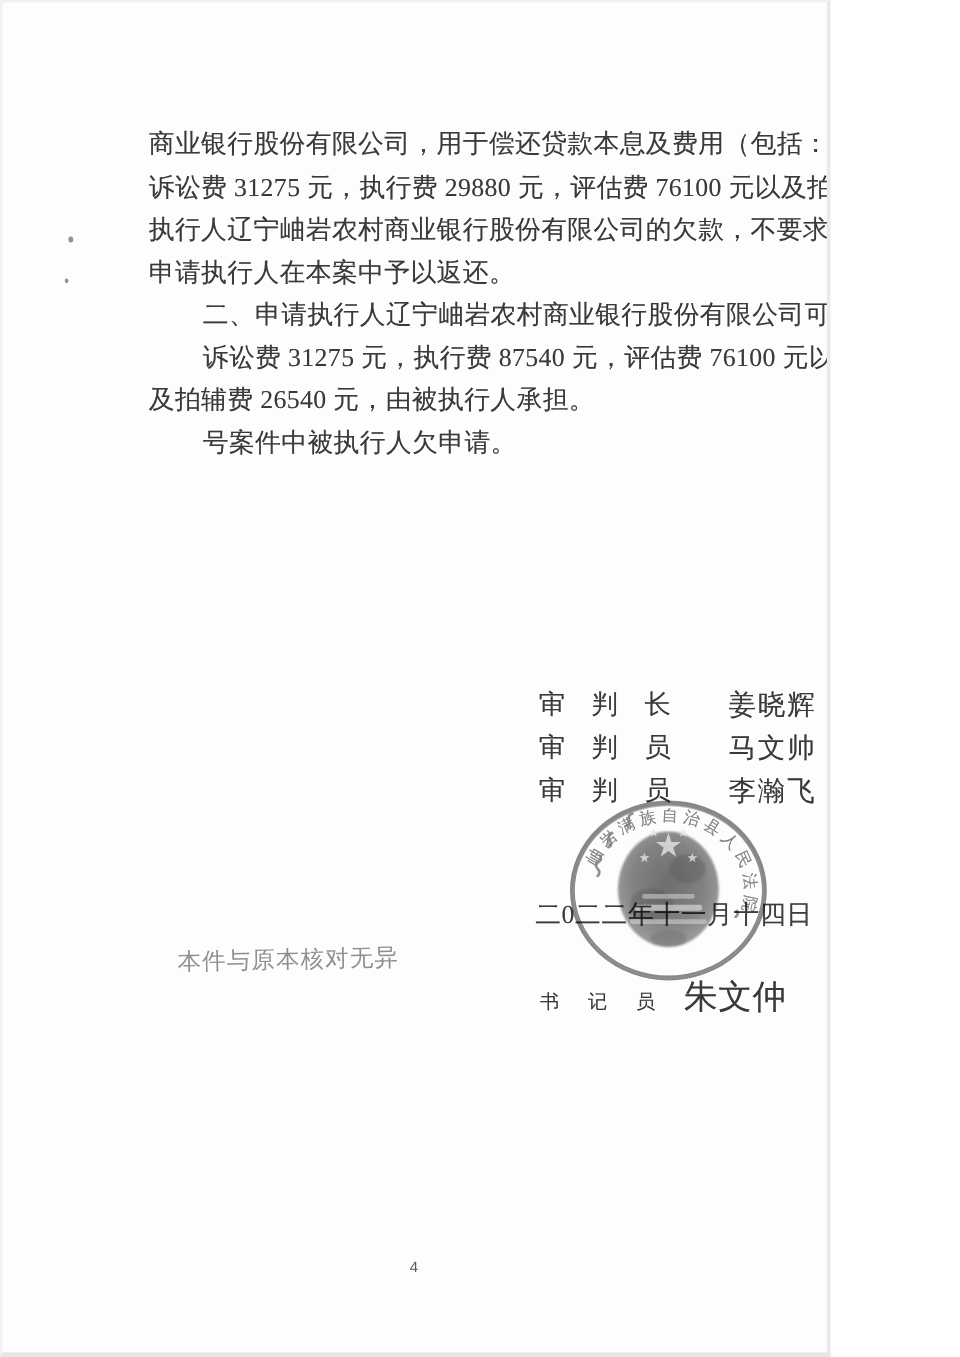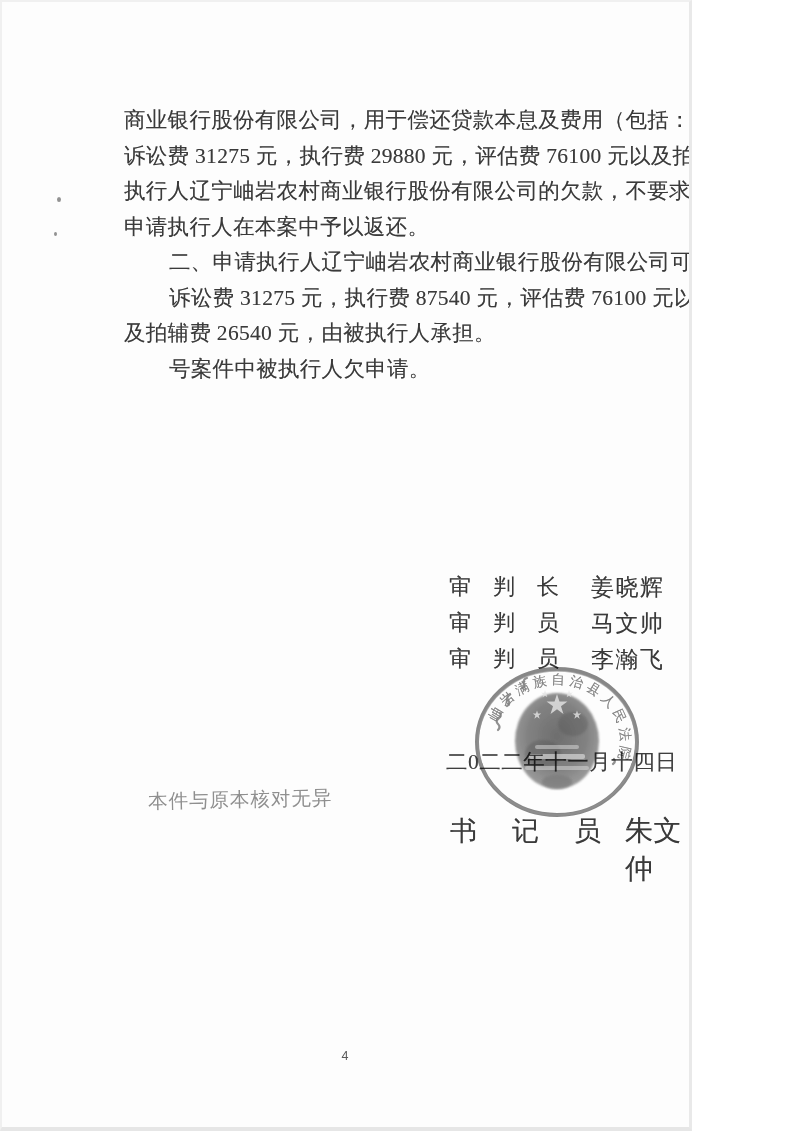--- a/index.html
+++ b/index.html
@@ -17,24 +17,24 @@
     text-shadow:0 0 .5px rgba(70,70,70,.45);
   }
   .body-text{
     position:absolute;left:122px;top:101px;width:560px;
     font-size:21.5px;line-height:35.5px;letter-spacing:.3px;
   }
   .body-line{white-space:nowrap;}
   .body-line.indent{padding-left:45px;}
   .sig-row{position:absolute;left:447px;display:flex;align-items:flex-start;}
   .sig-row .role{white-space:pre;font-size:22px;letter-spacing:0;}
-  .sig-row .name{font-size:23px;letter-spacing:1.5px;margin-left:32px;}
+  .sig-row .name{font-size:23px;letter-spacing:1.5px;margin-left:48px;}
   .sig-r1{top:570px;} .sig-r2{top:606px;} .sig-r3{top:642px;}
   .clerk-row{position:absolute;left:448px;top:810px;display:flex;align-items:baseline;}
-  .clerk-row .role{white-space:pre;font-size:27px;letter-spacing:4px;}
+  .clerk-row .role{white-space:pre;font-size:16px;letter-spacing:4px;}
   .clerk-row .name{font-size:28px;letter-spacing:.5px;margin-left:20px;}
   .date-line{
     position:absolute;left:444px;top:745px;
     font-size:21.5px;letter-spacing:.5px;color:#3e3e3e;white-space:nowrap;text-align:center;
   }
   .copy-note{
     position:absolute;left:146px;top:786px;
     font-size:19.5px;letter-spacing:1px;color:#8f8f8f;
     transform:rotate(-1.2deg);transform-origin:left center;
     text-shadow:none;white-space:nowrap;

